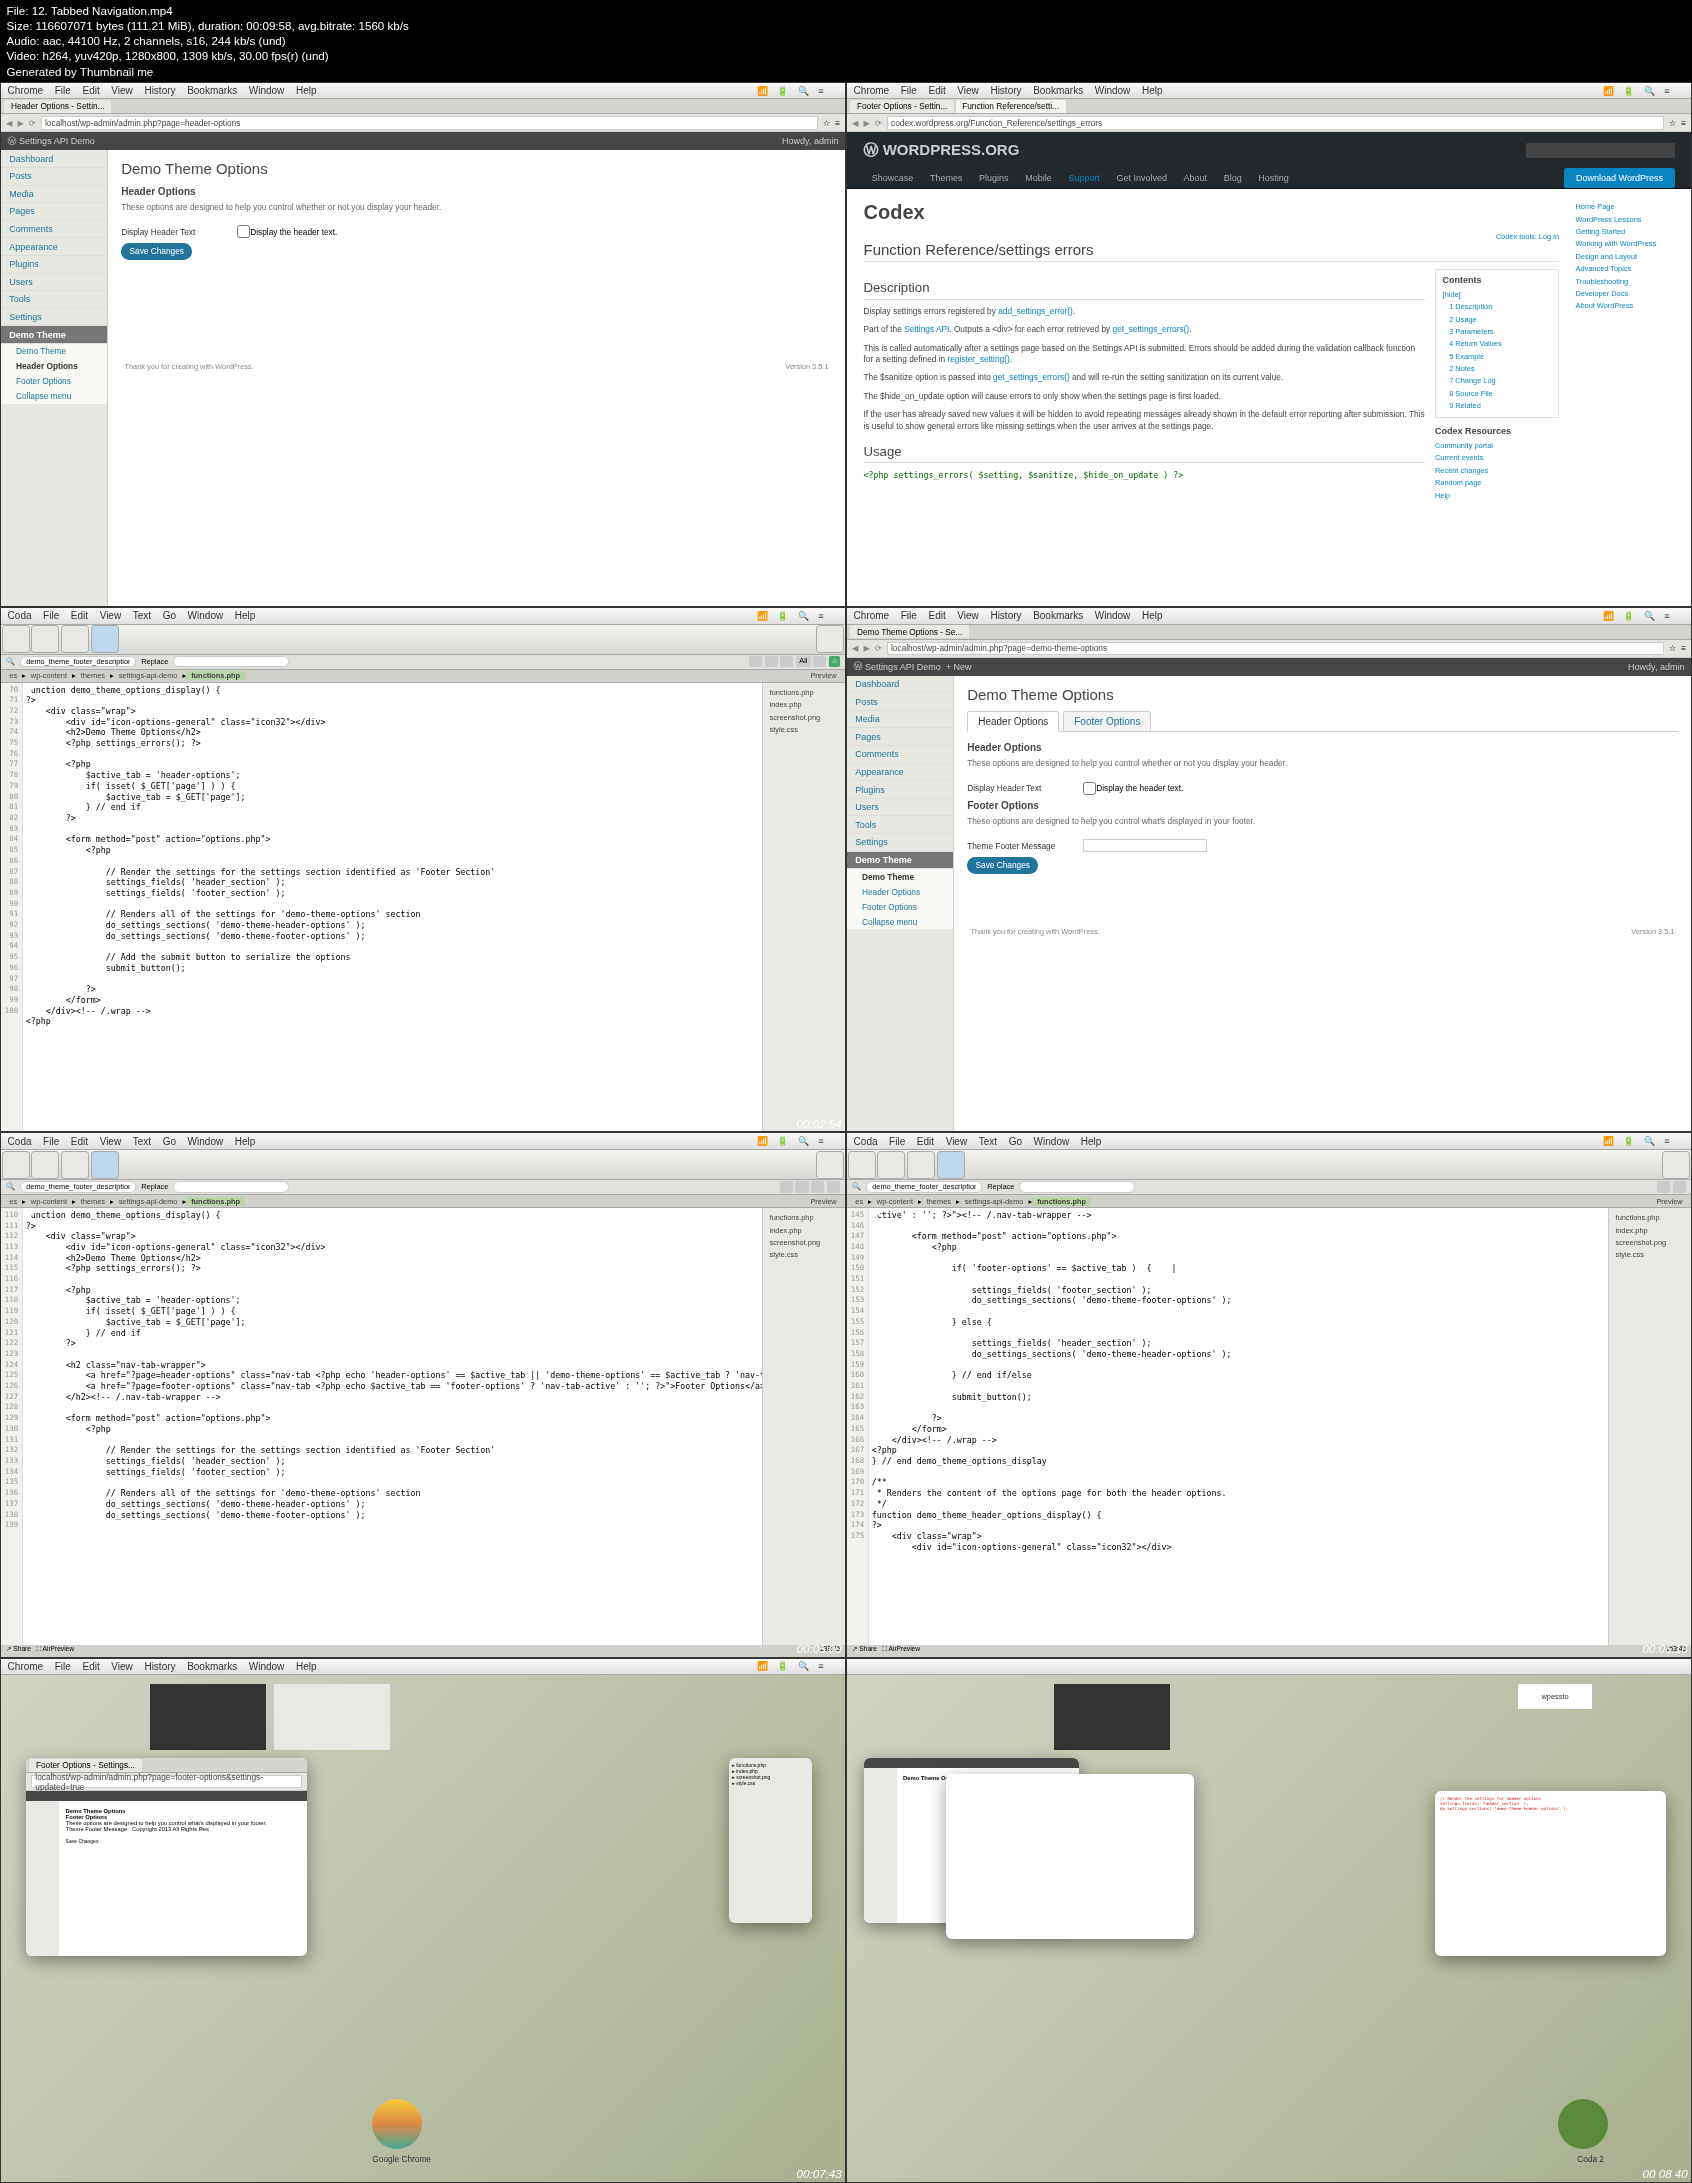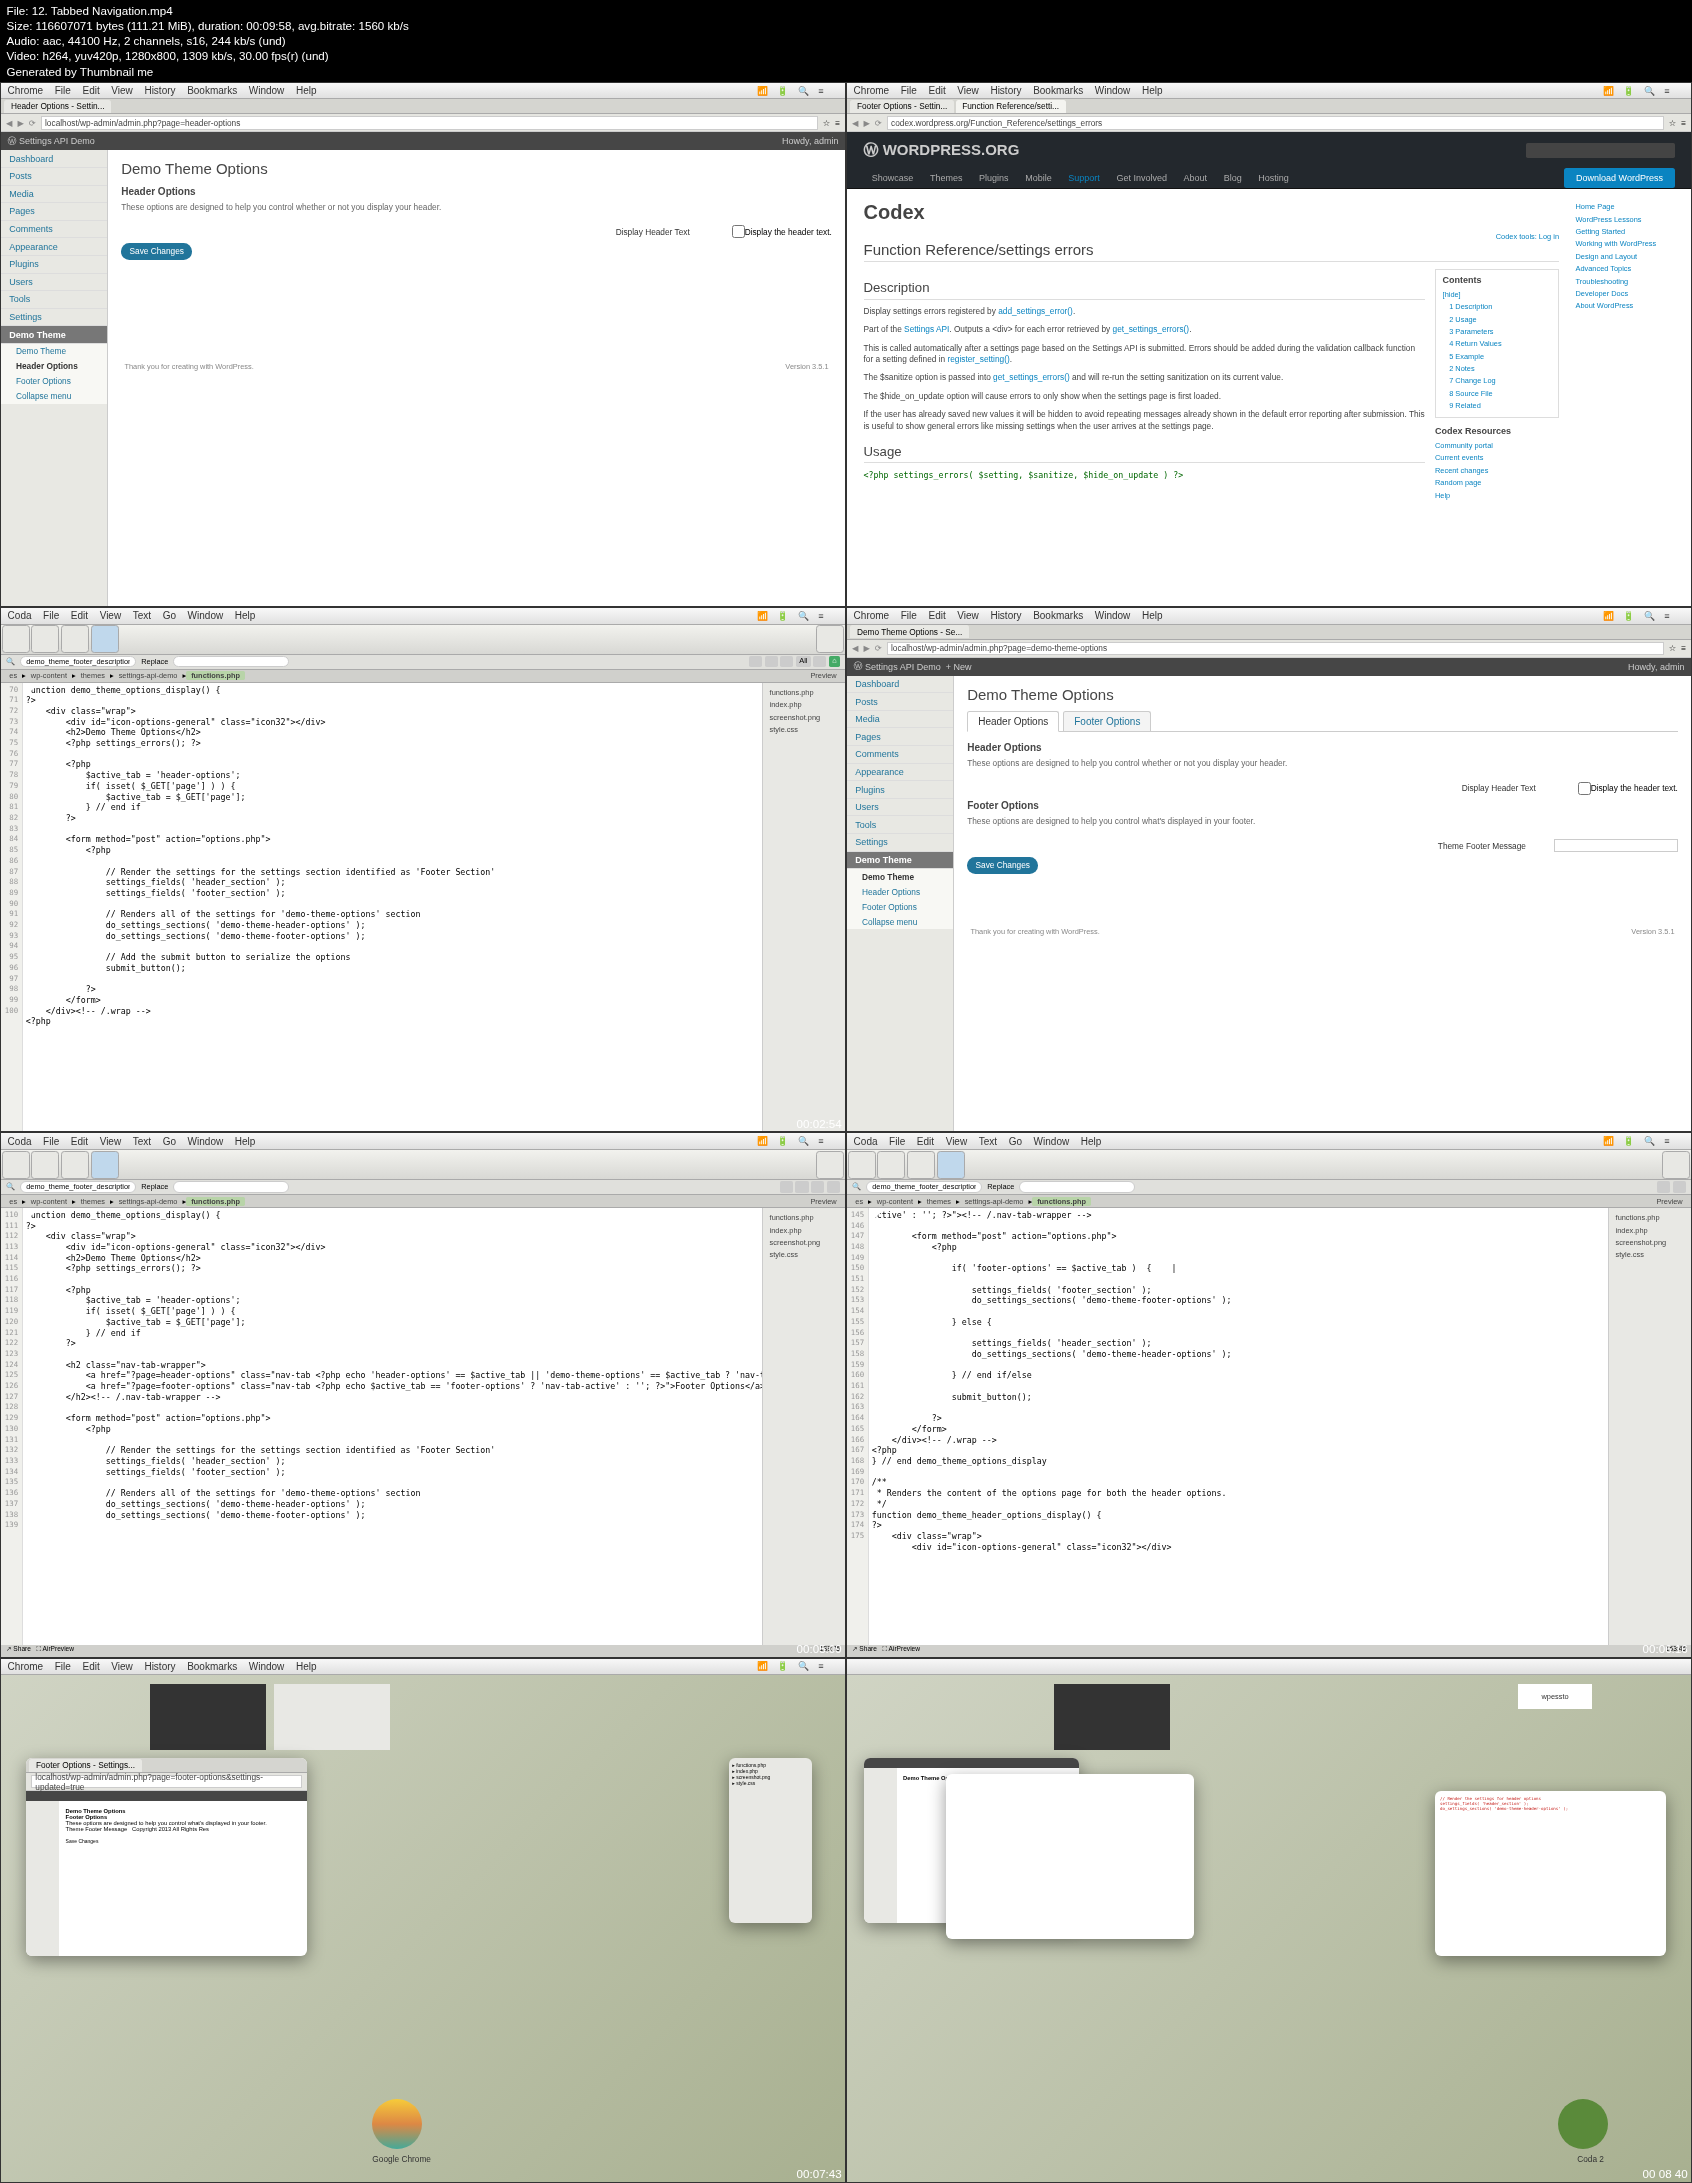--- a/index.html
+++ b/index.html
@@ -21,21 +21,21 @@
 .wp-admin-top .right { margin-left: auto; }
 .wp-sidebar { width: 107px; background: #e8e8e3; border-right: 0.8px solid #ccc; font-size: 9px; }
 .wp-sidebar .item { padding: 3.3px 8.3px; border-bottom: 0.8px solid #ddd; color: #21759b; }
 .wp-sidebar .item.active { background: #777; color: #fff; font-weight: bold; }
 .wp-sidebar .sub { padding: 2.5px 8.3px 2.5px 15px; background: #f8f8f4; color: #21759b; font-size: 8.3px; }
 .wp-sidebar .sub.hl { font-weight: bold; color: #333; }
 .wp-content { flex: 1; background: #fff; padding: 10px 13.2px; }
 .wp-content h2 { font-size: 15px; margin-bottom: 8.3px; font-weight: normal; color: #464646; }
 .wp-content .desc { font-size: 8.3px; color: #666; margin-bottom: 8.3px; }
 .wp-content h3 { font-size: 10px; margin-bottom: 5px; color: #464646; }
-.wp-content .form-row { display: flex; align-items: center; padding: 5px 0; font-size: 8.3px; justify-content: flex-end; }
+.wp-content .form-row { display: flex; align-items: center; padding: 5px 0; font-size: 8.3px; }
 .wp-content .form-row label { width: 116px; color: #333; }
 .wp-content .btn { background: #21759b; color: #fff; padding: 3.3px 8.3px; border-radius: 8.3px; font-size: 8.3px; display: inline-block; }
 .wp-content .nav-tabs { border-bottom: 0.8px solid #ccc; margin-bottom: 10px; }
 .wp-content .nav-tabs span { display: inline-block; padding: 4.1px 10px; border: 0.8px solid #ccc; border-bottom: none; margin-right: 1.7px; background: #f4f4f4; font-size: 10px; border-radius: 2.5px 2.5px 0 0; color: #21759b; }
 .wp-content .nav-tabs span.active { background: #fff; color: #333; border-bottom: 0.8px solid #fff; margin-bottom: -0.8px; }
 .footer-line { font-size: 7.4px; color: #888; padding: 3.3px; display: flex; }
 .footer-line .r { margin-left: auto; }
 
 
 .codex { background: #1e1e1e; flex: 1; display: flex; flex-direction: column; }
@@ -84,21 +84,21 @@
 
 
 .expose { background: linear-gradient(135deg, #d0d4c4, #a8b090); height: calc(100% - 16.5px); position: relative; }
 .expose .win { position: absolute; background: #fff; box-shadow: 0 5px 16.5px rgba(0,0,0,.4); border-radius: 6px; overflow: hidden; }
 .expose .win.wp { width: 281px; height: 198px; }
 .expose .win .mini-top { background: #464646; height: 10px; }
 .expose .win .mini-body { display: flex; height: calc(100% - 10px); }
 .expose .win .mini-side { width: 33px; background: #e8e8e4; }
 .expose .win .mini-main { flex: 1; padding: 6.6px; font-size: 5.8px; }
 .expose .badge { position: absolute; width: 50px; height: 50px; background: #333; border-radius: 50%; display: flex; align-items: center; justify-content: center; color: #fff; font-size: 6.6px; }
-.timestamp { position: absolute; bottom: 1.7px; right: 3.3px; color: #fff; font-size: 11.6px; }
+.timestamp { position: absolute; bottom: 1.7px; right: 3.3px; color: #fff; font-size: 11.6px; font-style: italic; }
 .thumb { background: #333; width: 116px; height: 66px; position: absolute; }
 </style>
 </head>
 <body>
 
 <div class="grid">
 
   <div class="info-bar">
     <div>File: 12. Tabbed Navigation.mp4</div>
     <div>Size: 116607071 bytes (111.21 MiB), duration: 00:09:58, avg.bitrate: 1560 kb/s</div>

